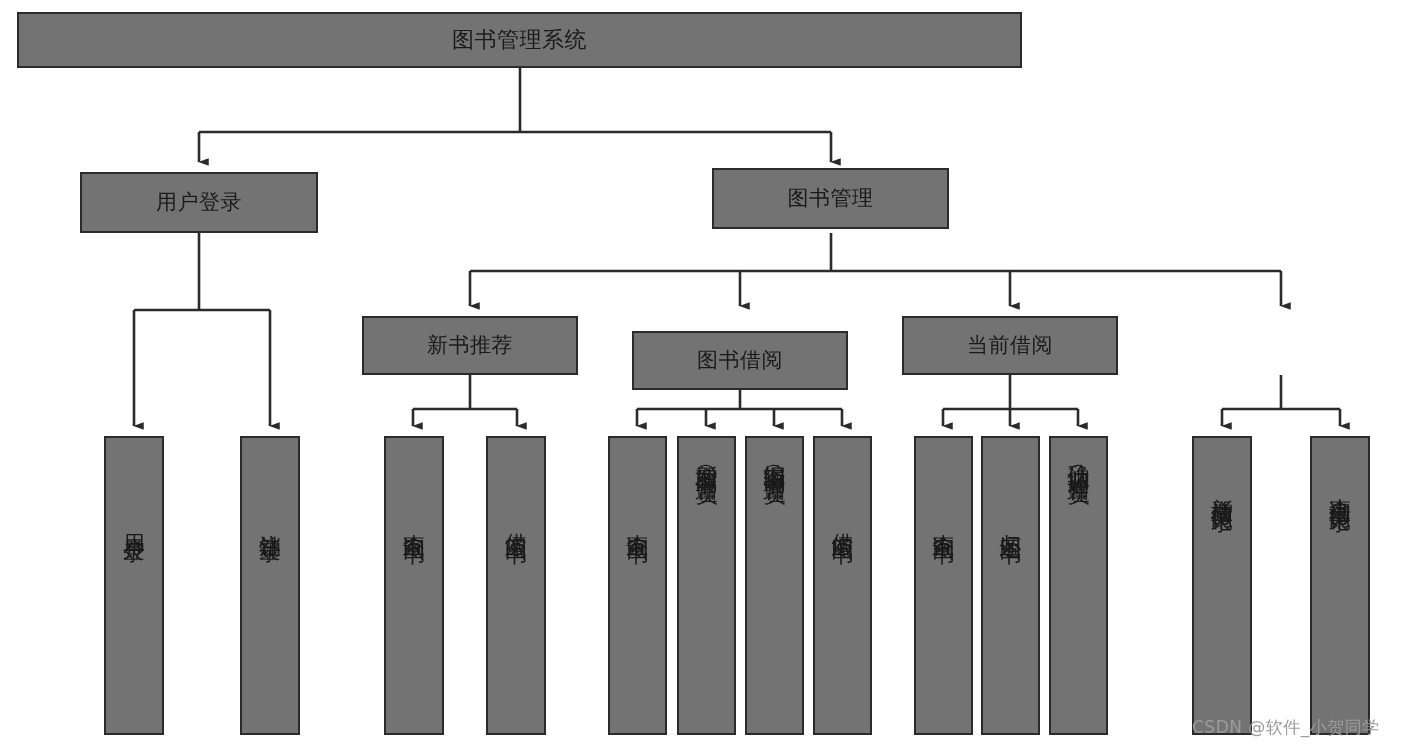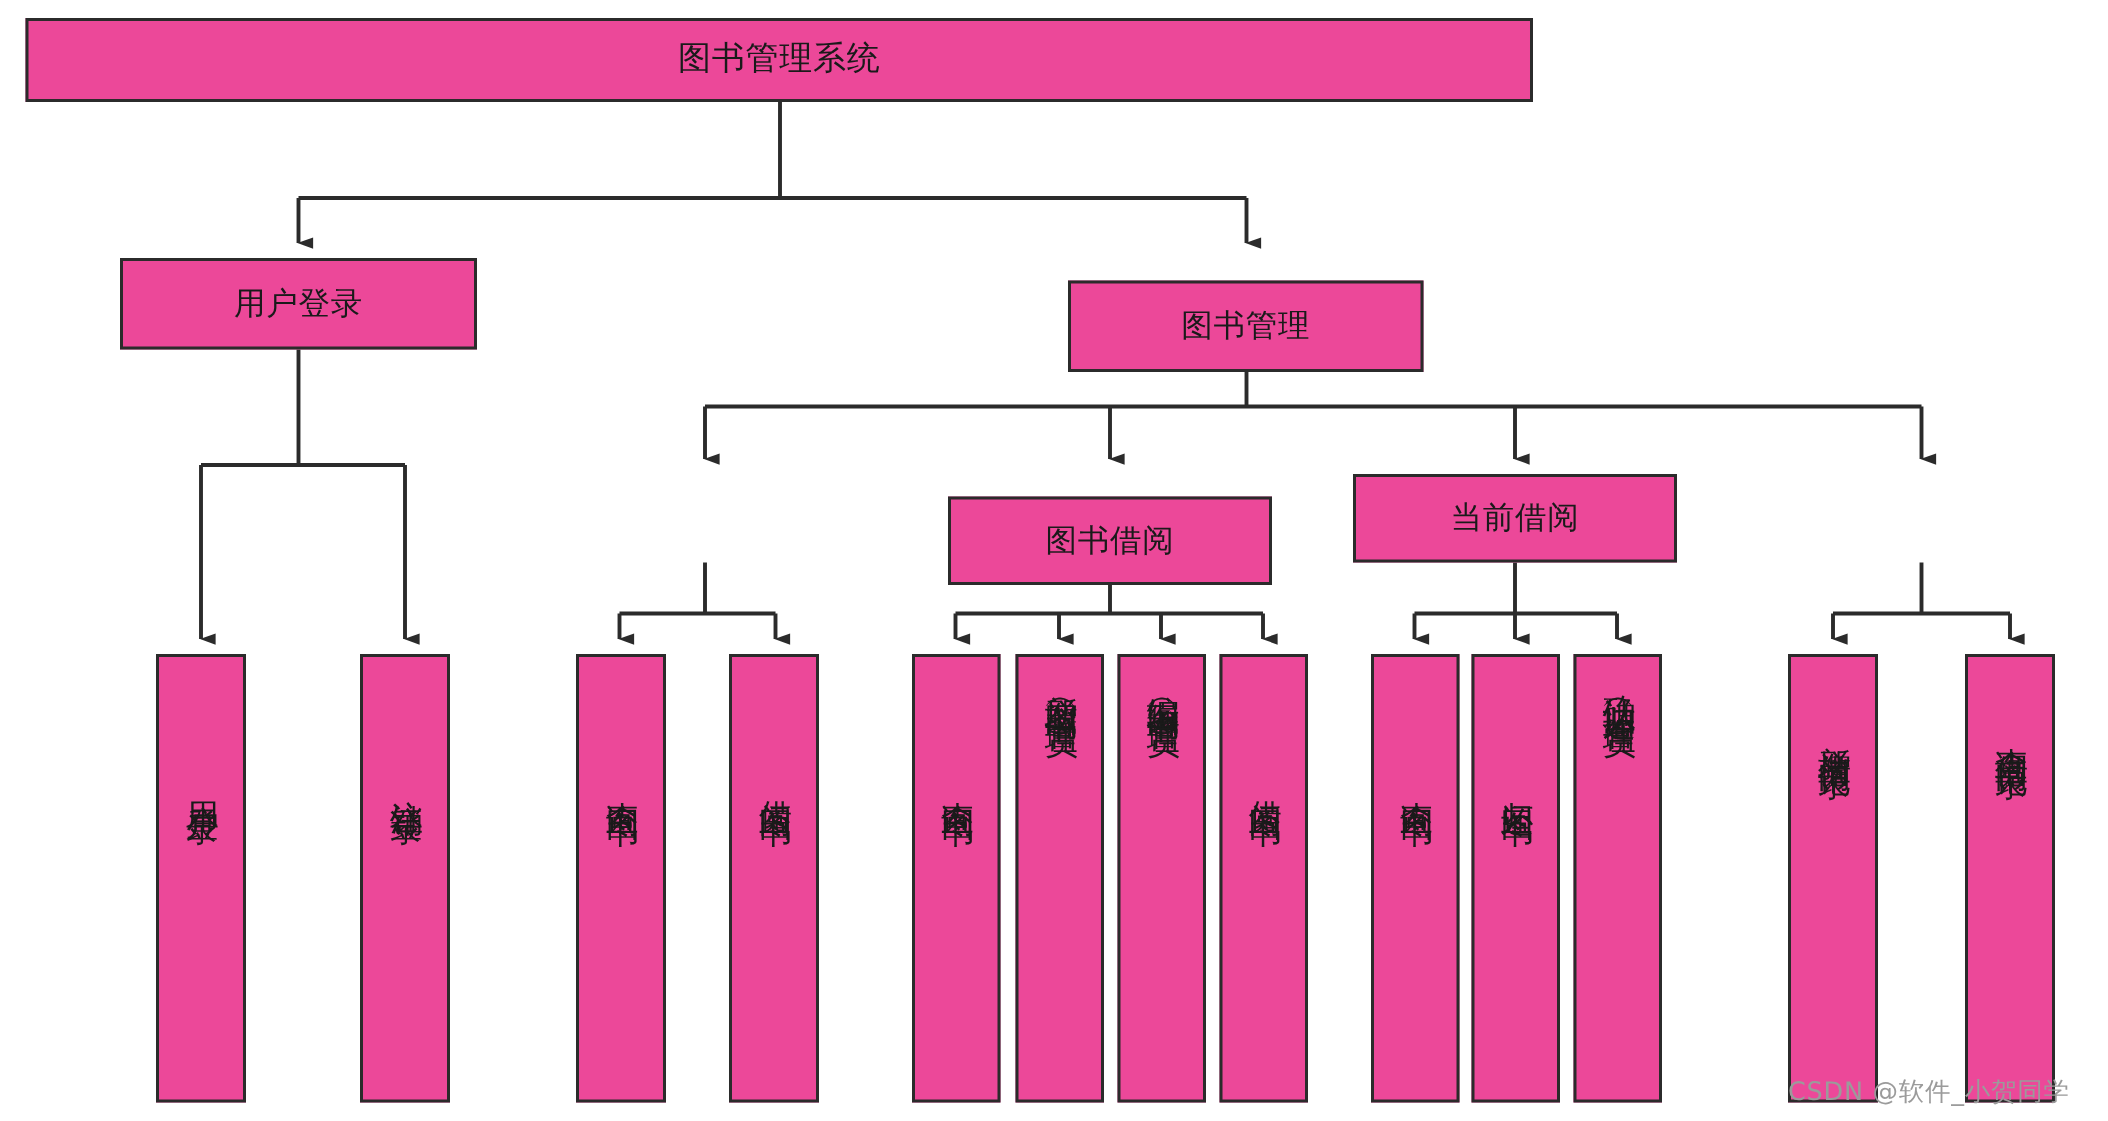--- a/index.html
+++ b/index.html
@@ -22,21 +22,21 @@
     position: absolute;
     left: 0;
     top: 0;
     width: 1405px;
     height: 747px;
     pointer-events: none;
   }
   .node {
     position: absolute;
     box-sizing: border-box;
-    background: #ec4899;
+    background: #737373;
     border: 2px solid #2b2b2b;
     display: flex;
     align-items: center;
     justify-content: center;
     color: #1a1a1a;
   }
   .node .label {
     display: block;
     text-align: center;
     line-height: 1.12;
@@ -127,24 +127,27 @@
   </svg>
 
   <div class="node horiz root" style="left:17px; top:12px; width:1005px; height:56px;">
     <span class="label">图书管理系统</span>
   </div>
 
   <div class="node horiz" style="left:80px; top:172px; width:238px; height:61px;">
     <span class="label">用户登录</span>
   </div>
 
-  <div class="node horiz" style="left:712px; top:187px; width:237px; height:61px;">
+  <div class="node horiz" style="left:712px; top:168px; width:237px; height:61px;">
     <span class="label">图书管理</span>
   </div>
 
+  <div class="node horiz" style="left:362px; top:316px; width:216px; height:59px;">
+    <span class="label">新书推荐</span>
+  </div>
 
   <div class="node horiz" style="left:632px; top:331px; width:216px; height:59px;">
     <span class="label">图书借阅</span>
   </div>
 
   <div class="node horiz" style="left:902px; top:316px; width:216px; height:59px;justify-content:center;">
     <span class="label">当前借阅</span>
   </div>
 
 

